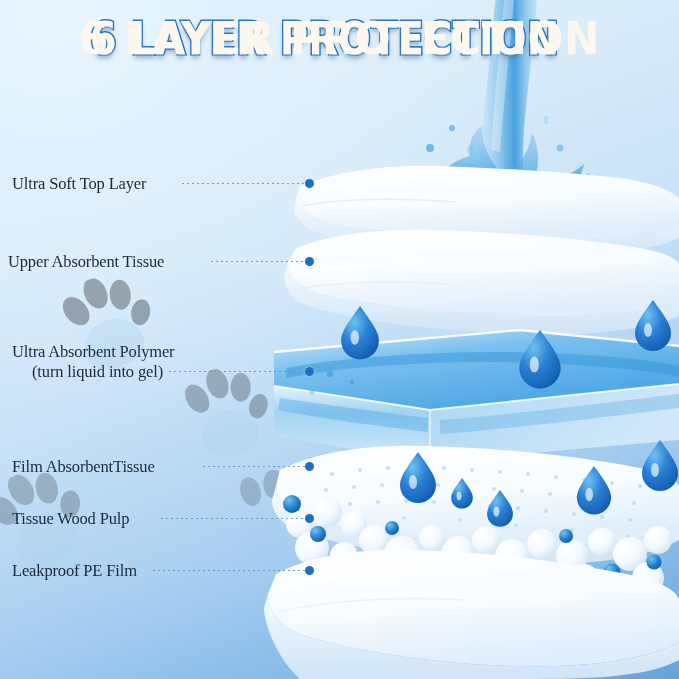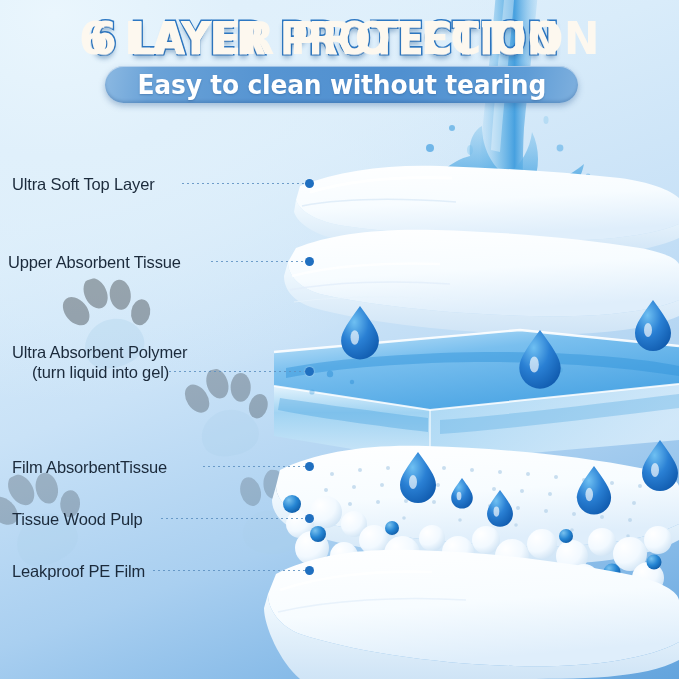--- a/index.html
+++ b/index.html
@@ -62,21 +62,21 @@
     text-shadow:0 1px 2px rgba(30,70,120,.35);
     transform:scaleX(.96);
     white-space:nowrap;
   }
 
   
   .callout{position:absolute;display:flex;align-items:center;}
   .callout .lbl{
     color:#1b2a3b;
     font-size:16.5px;line-height:20px;
-    font-family:Liberation Sans, sans-serif;
+    font-family:Liberation Serif, serif;
     white-space:nowrap;
     letter-spacing:-.15px;
   }
   .callout .lbl .l2{display:block;margin-left:20px;}
   .leader{
     position:absolute;height:1px;
     background-image:linear-gradient(to right,#5b8fc0 0,#5b8fc0 2.2px,rgba(0,0,0,0) 2.2px,rgba(0,0,0,0) 5px);
     background-size:5px 1px;background-repeat:repeat-x;
     opacity:.85;
   }
@@ -415,23 +415,20 @@
     </g>
   </svg>
 
   <div class="title-wrap">
     <div style="position:relative;display:block;">
       <span class="title">6 LAYER PROTECTION</span>
       <div class="title-inner">6 LAYER PROTECTION</div>
     </div>
   </div>
 
-  <div class="pill">
-    <span class="pill-text">Easy to clean without tearing</span>
-  </div>
 
   <div id="callouts">
       <div class="callout" style="left: 12px; top: 174px;">
         <div class="lbl">Ultra Soft Top Layer</div>
       </div>
       <div class="leader" style="left: 182px; top: 183px; width: 124px;"></div>
       <div class="dot" style="left: 305px; top: 179px; background: rgb(31, 111, 192);"></div>
       <div class="callout" style="left: 8px; top: 252px;">
         <div class="lbl">Upper Absorbent Tissue</div>
       </div>

